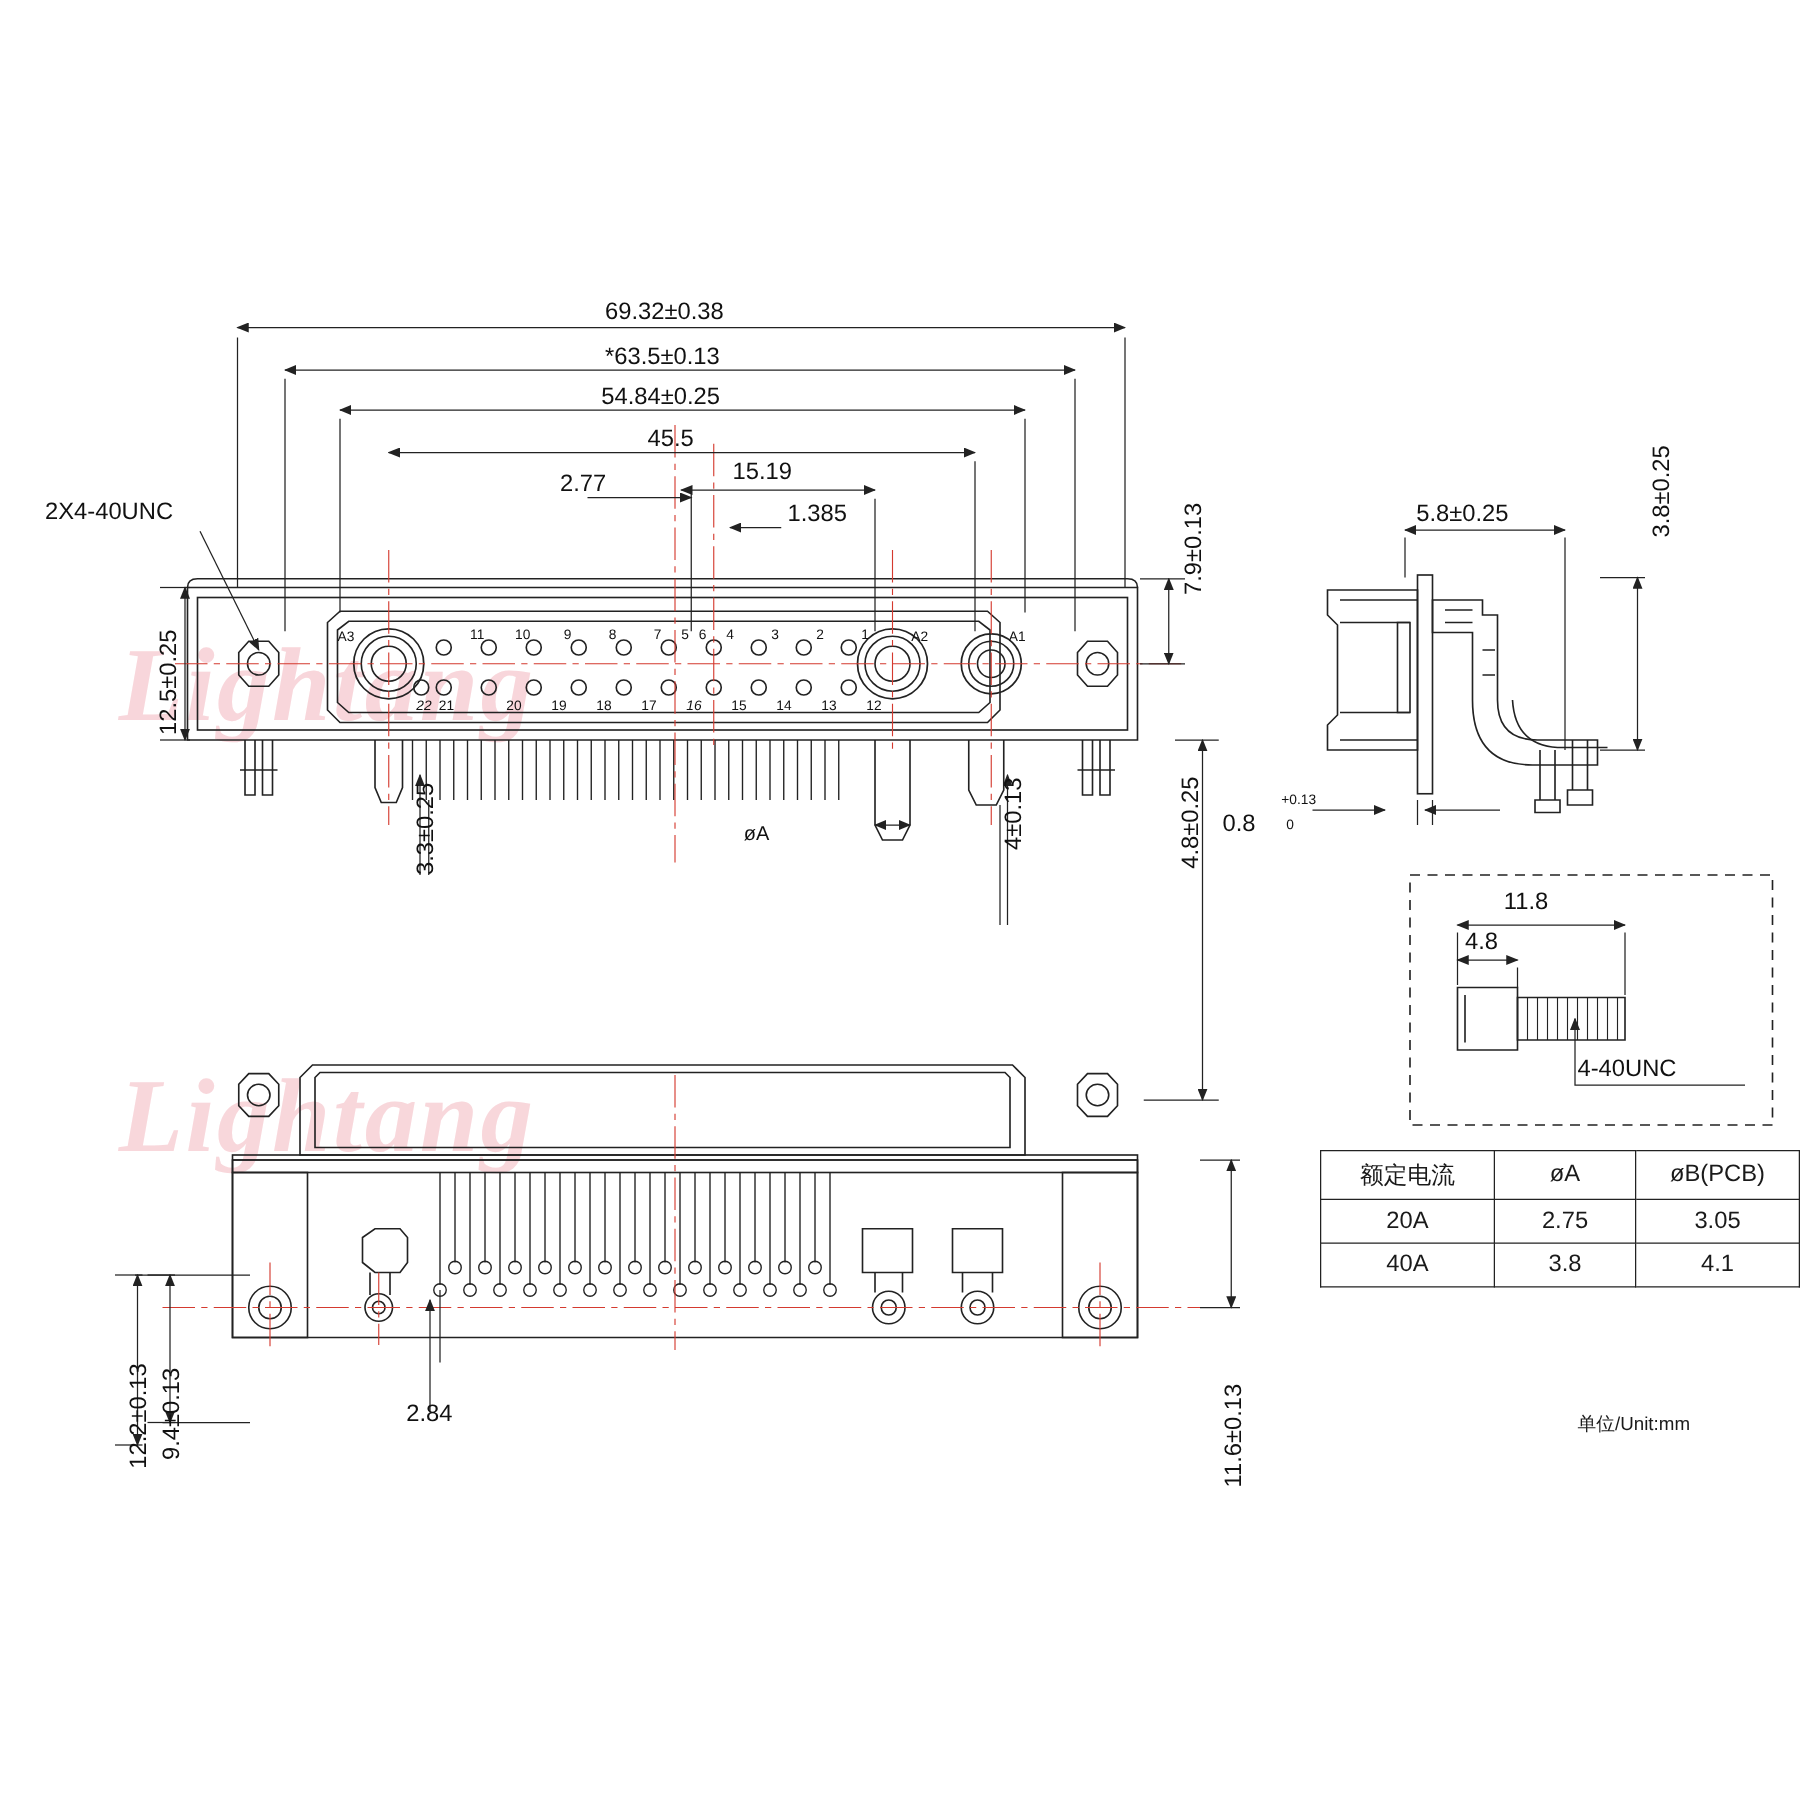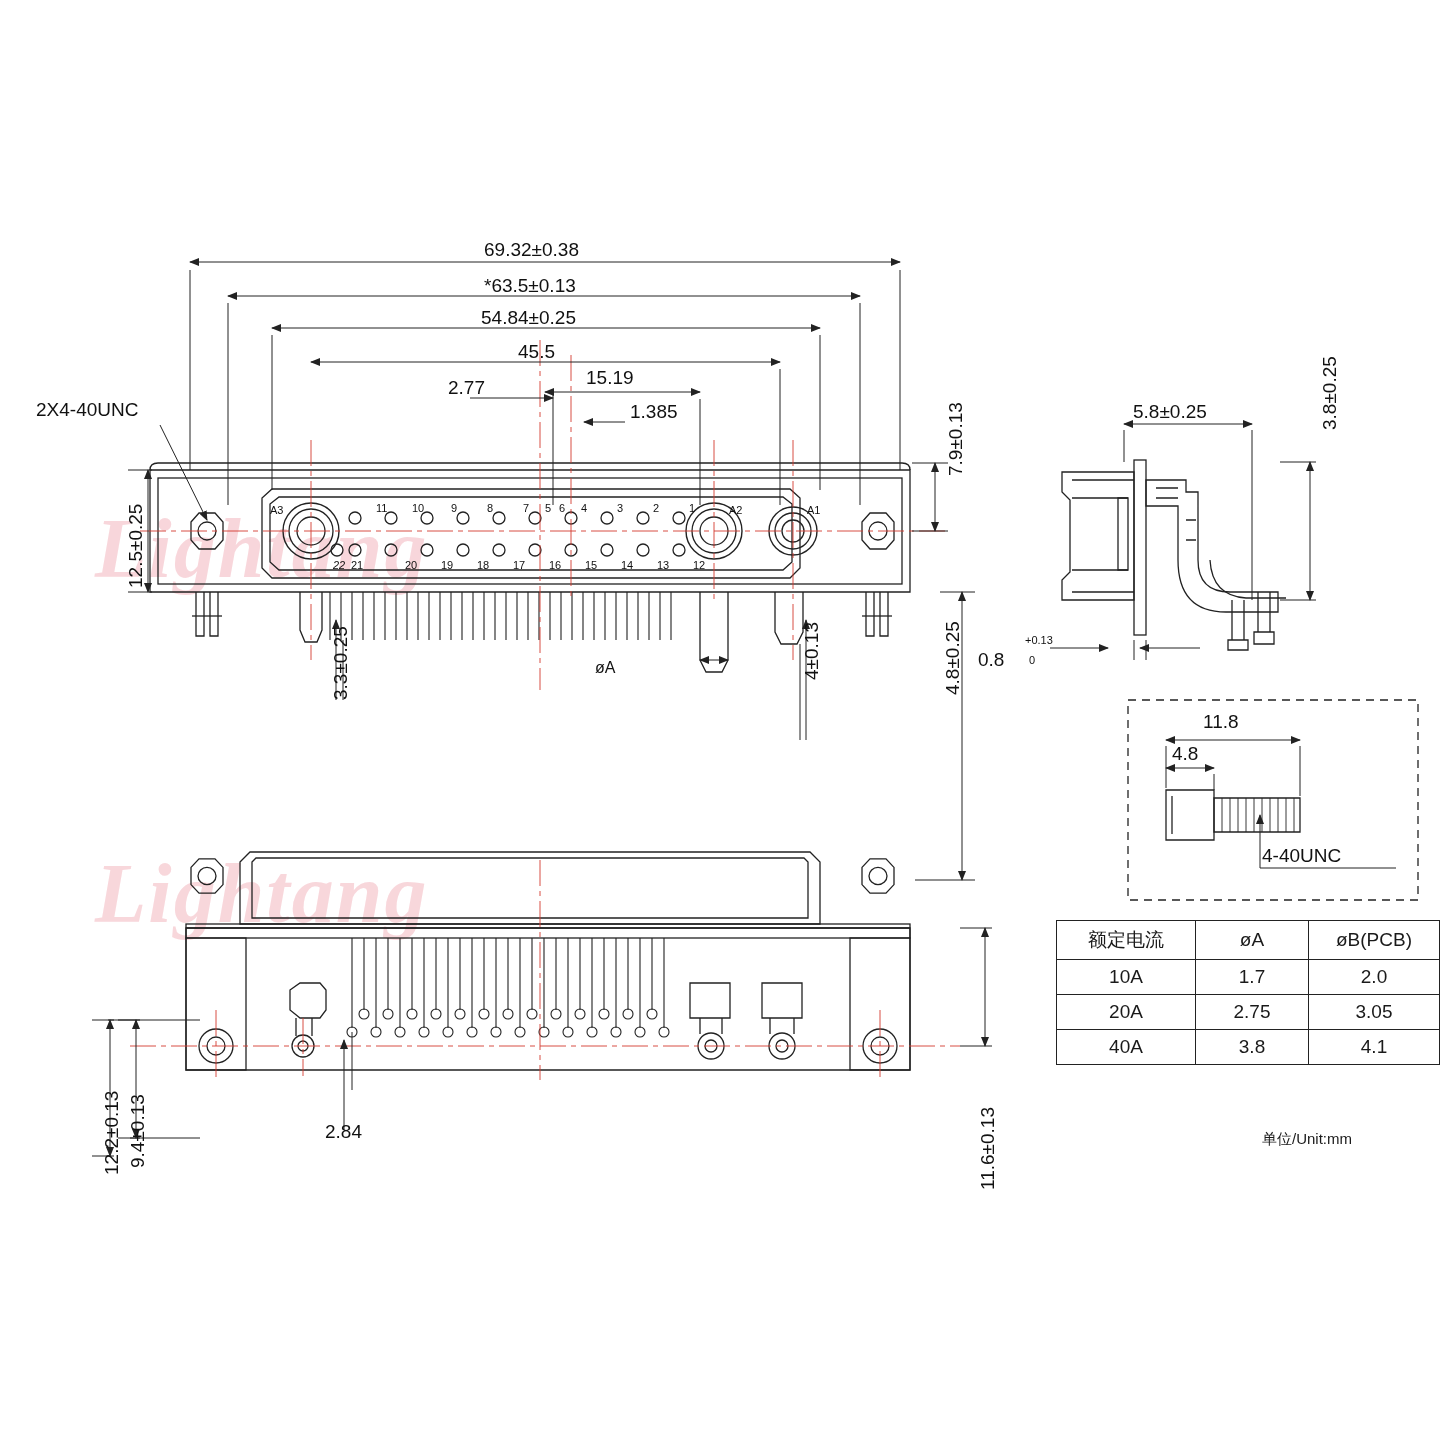--- a/index.html
+++ b/index.html
@@ -405,21 +405,21 @@
   <div class="lbl tiny" style="left:617px; top:503px;">3</div>
   <div class="lbl tiny" style="left:653px; top:503px;">2</div>
   <div class="lbl tiny" style="left:689px; top:503px;">1</div>
 
   <div class="lbl tiny" style="left:333px; top:560px;font-style:italic;">22</div>
   <div class="lbl tiny" style="left:351px; top:560px;text-align:right;">21</div>
   <div class="lbl tiny" style="left:405px; top:560px;">20</div>
   <div class="lbl tiny" style="left:441px; top:560px;">19</div>
   <div class="lbl tiny" style="left:477px; top:560px;">18</div>
   <div class="lbl tiny" style="left:513px; top:560px;">17</div>
-  <div class="lbl tiny" style="left:549px; top:560px;">16</div>
+  <div class="lbl tiny" style="left:549px; top:560px;font-style:italic;">16</div>
   <div class="lbl tiny" style="left:585px; top:560px;">15</div>
   <div class="lbl tiny" style="left:621px; top:560px;">14</div>
   <div class="lbl tiny" style="left:657px; top:560px;">13</div>
   <div class="lbl tiny" style="left:693px; top:560px;">12</div>
 
   <div class="lbl" style="left:1133px; top:402px;">5.8±0.25</div>
   <div class="lbl" style="left:1320px; top:430px; transform:rotate(-90deg); transform-origin:left top;">3.8±0.25</div>
   <div class="lbl" style="left:978px; top:650px;">0.8</div>
   <div class="lbl tiny" style="left:1025px; top:635px;">+0.13</div>
   <div class="lbl tiny" style="left:1029px; top:655px;">0</div>
@@ -435,25 +435,20 @@
 
   <table class="spec-table">
     <thead>
       <tr>
         <th class="col1">额定电流</th>
         <th class="col2">øA</th>
         <th class="col3">øB(PCB)</th>
       </tr>
     </thead>
     <tbody>
-      <tr>
-        <td class="col1">10A</td>
-        <td class="col2">1.7</td>
-        <td class="col3">2.0</td>
-      </tr>
       <tr>
         <td class="col1">20A</td>
         <td class="col2">2.75</td>
         <td class="col3">3.05</td>
       </tr>
       <tr>
         <td class="col1">40A</td>
         <td class="col2">3.8</td>
         <td class="col3">4.1</td>
       </tr>

